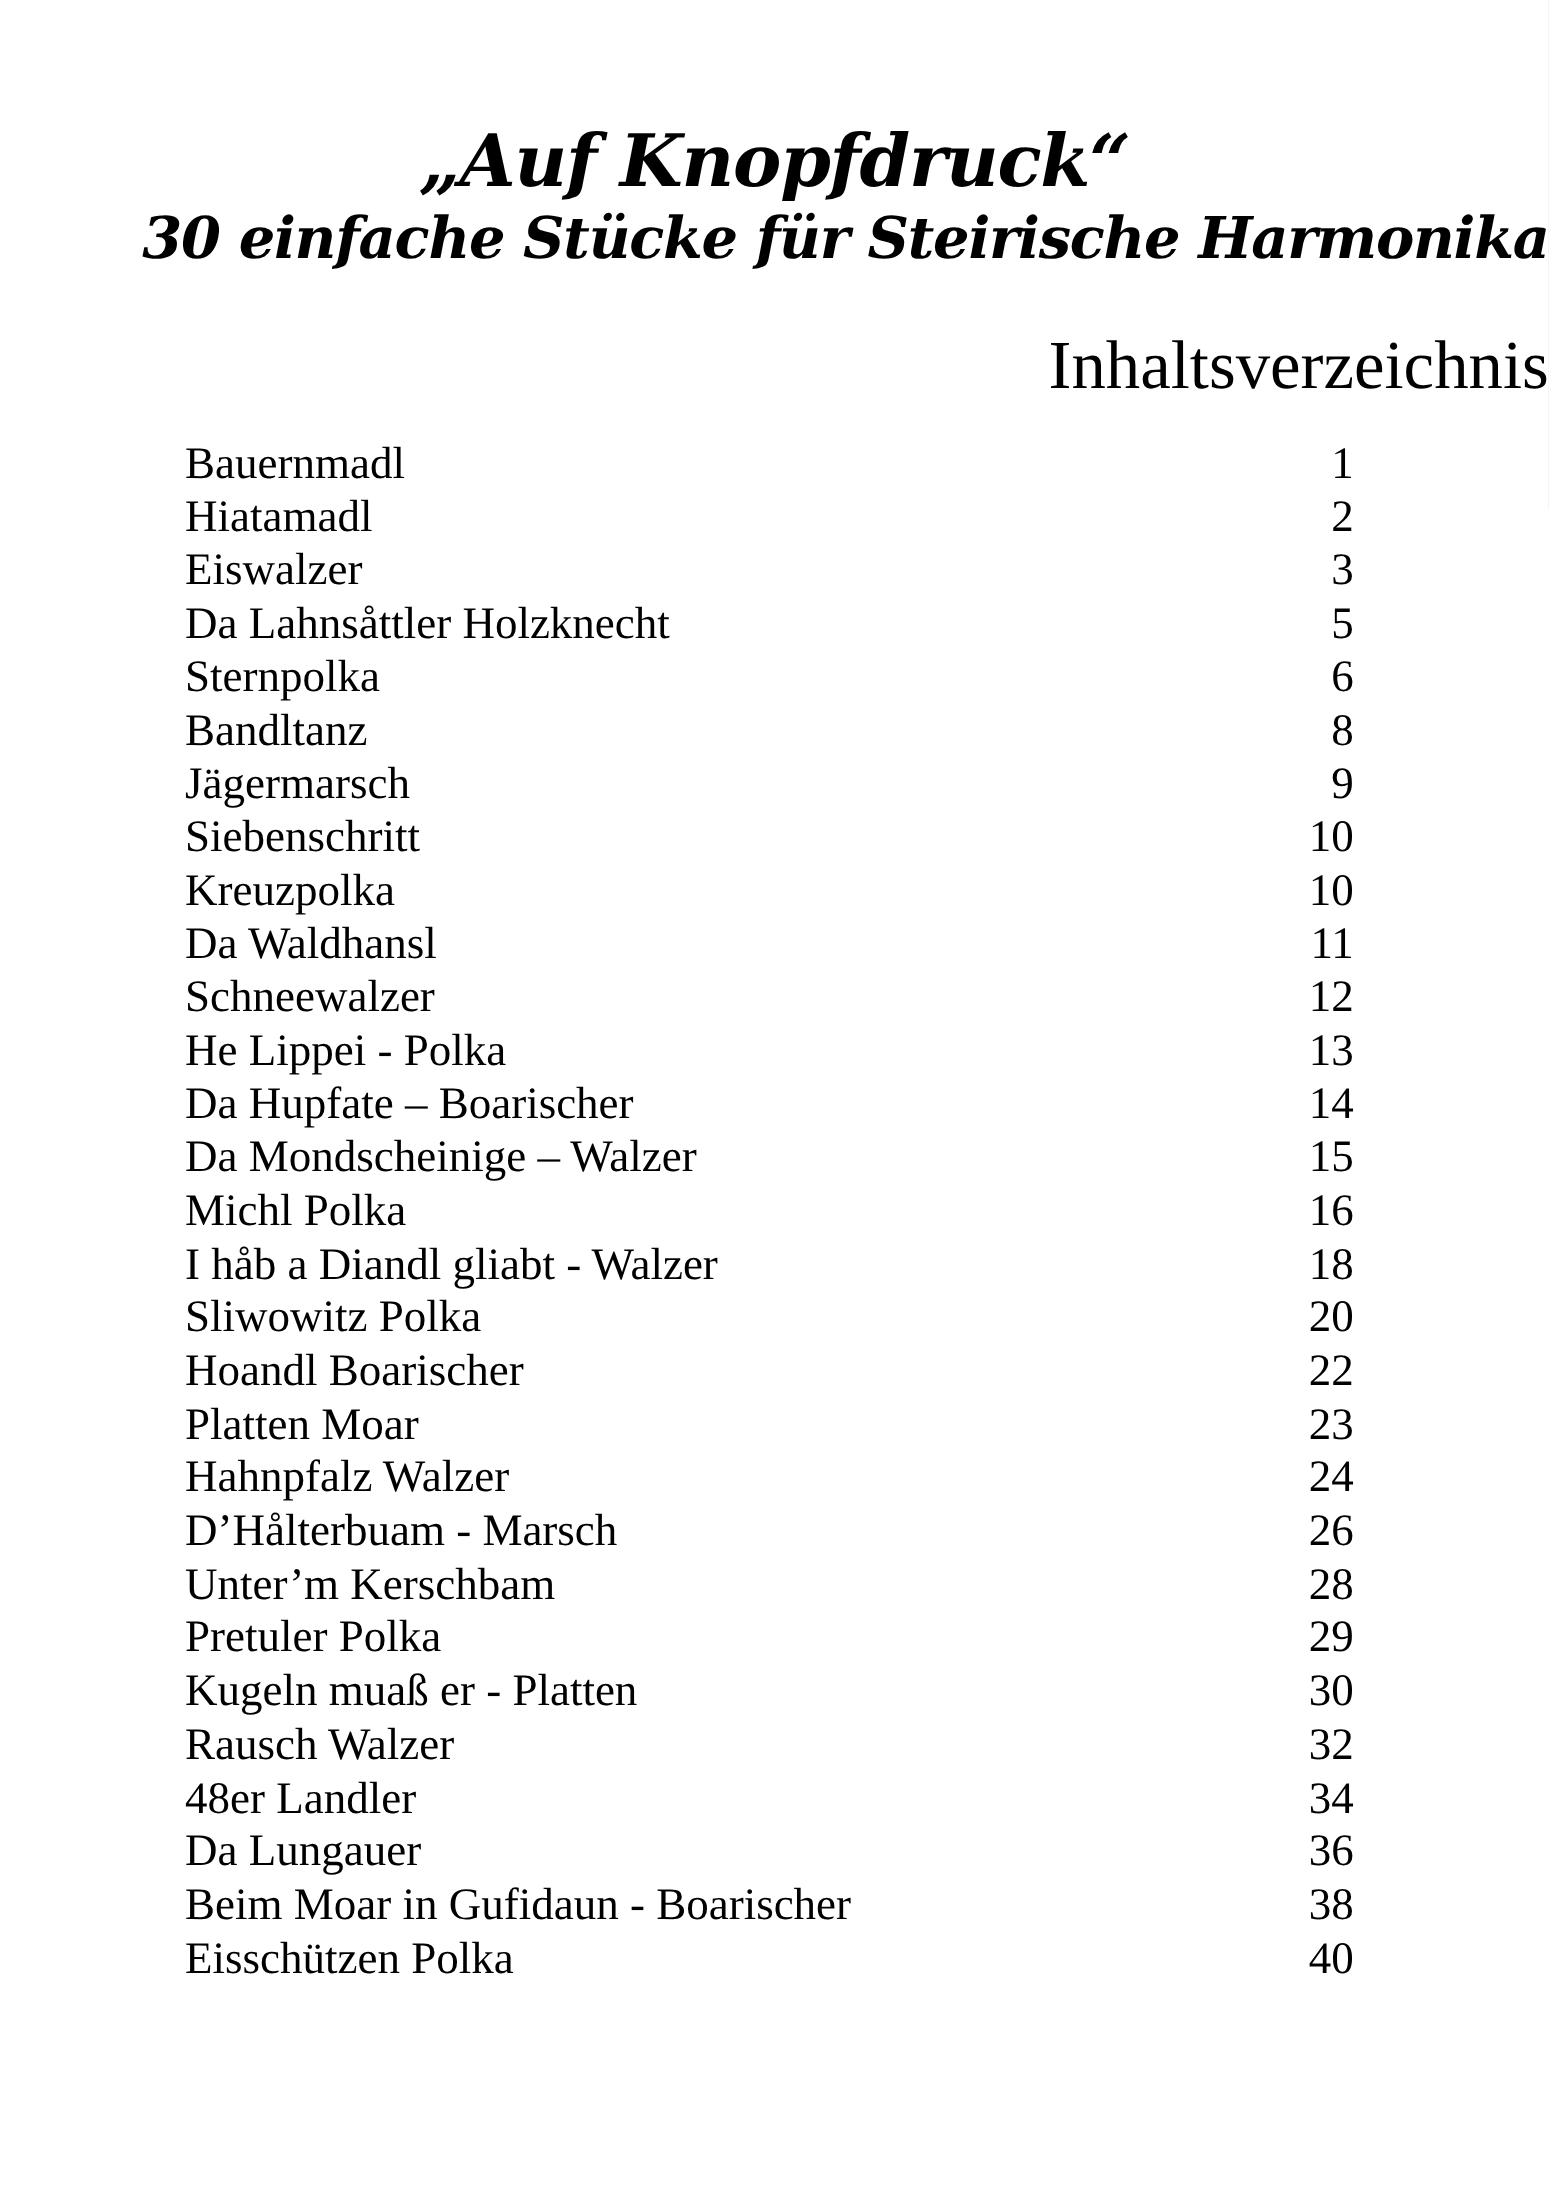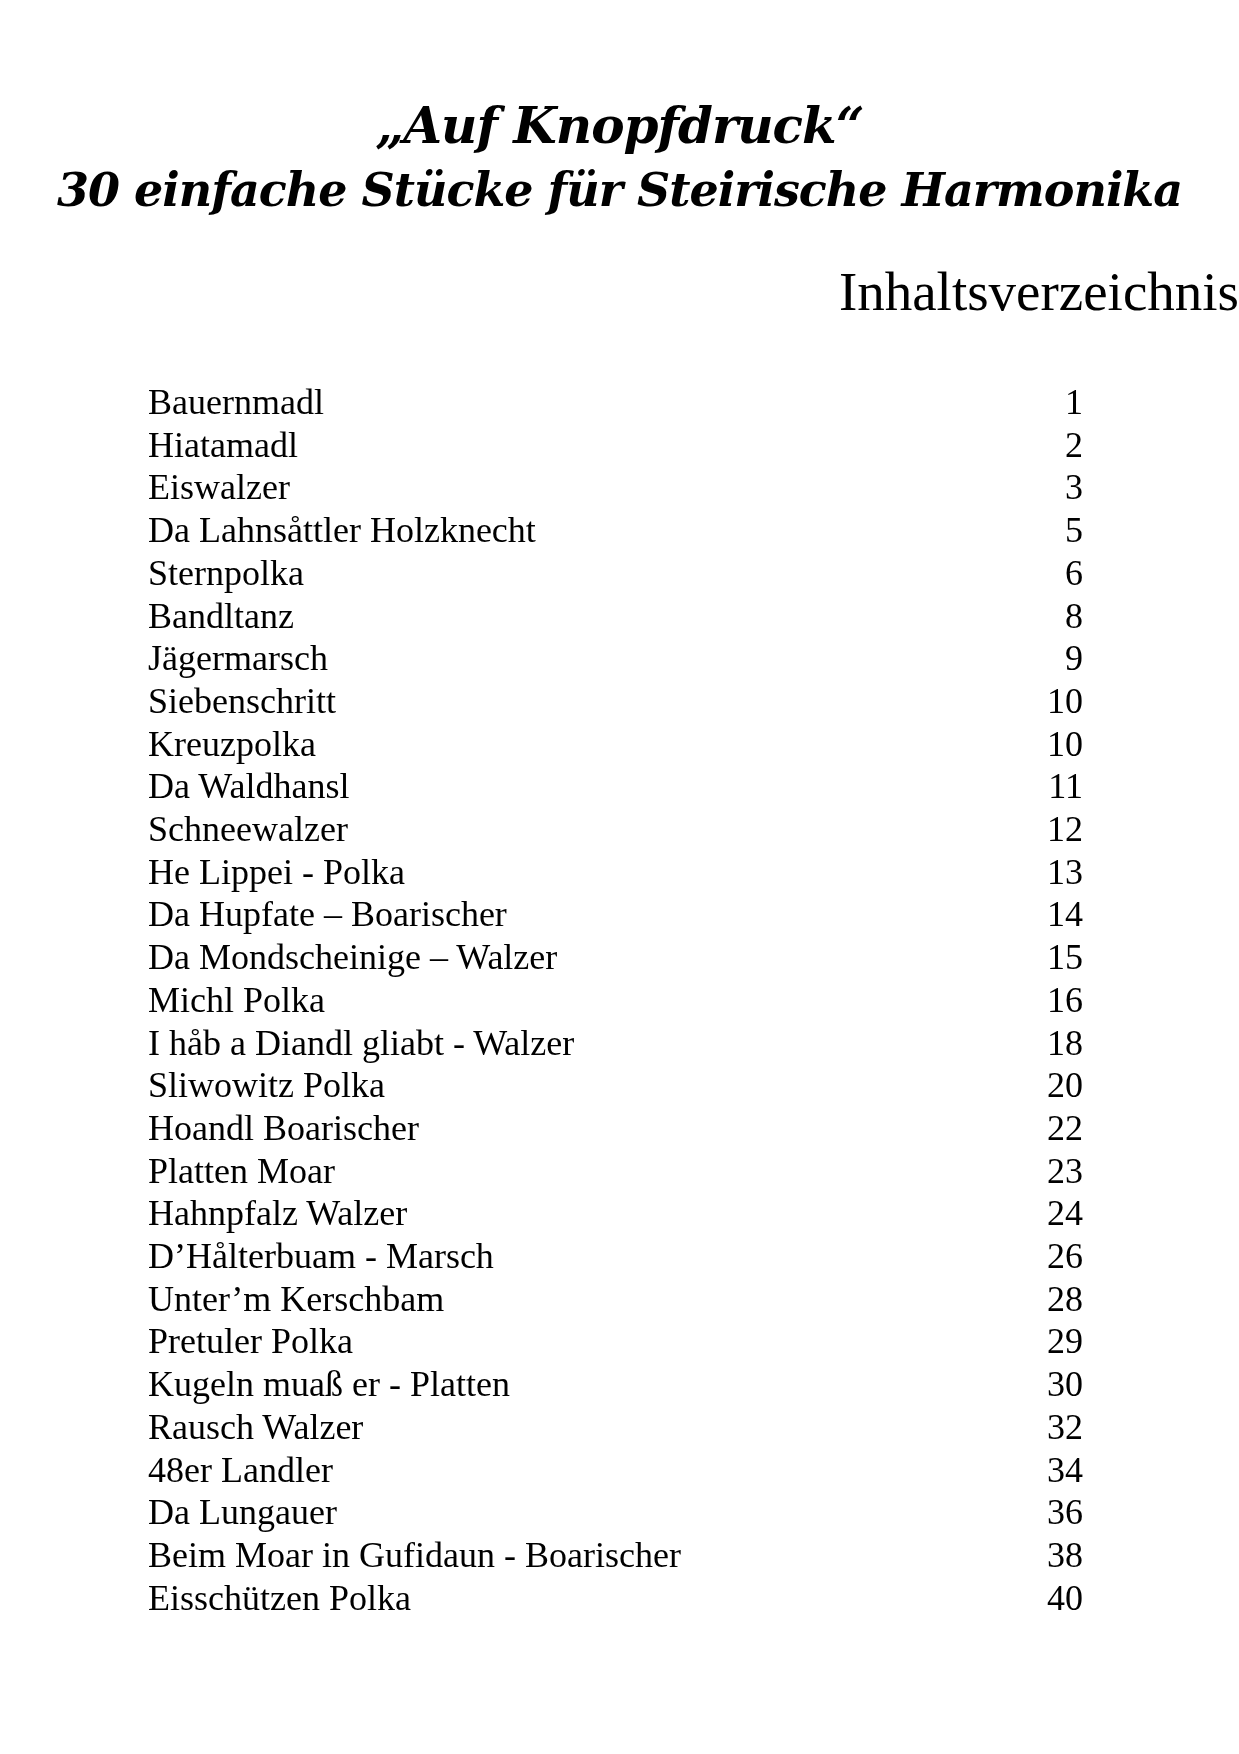--- a/index.html
+++ b/index.html
@@ -18,31 +18,31 @@
   }
   .title-line1 {
     position: absolute;
     top: 98px;
     left: 0;
     right: 0;
     text-align: center;
     font-family: "DejaVu Serif", serif;
     font-style: italic;
     font-weight: 700;
-    font-size: 50px;
+    font-size: 58px;
     line-height: 1.1;
     letter-spacing: -1px;
     margin: 0;
   }
   .title-line2 {
     position: absolute;
     top: 165px;
     left: 0;
     right: 0;
-    text-align: center;
+    text-align: right;
     font-family: "DejaVu Serif", serif;
     font-style: italic;
     font-weight: 700;
     font-size: 46px;
     line-height: 1.1;
     letter-spacing: -1px;
     margin: 0;
   }
   .toc-heading {
     position: absolute;
@@ -54,21 +54,20 @@
     font-weight: 400;
     font-size: 55px;
     line-height: 1.15;
     margin: 0;
   }
   .toc-list {
     position: absolute;
     top: 349px;
     left: 148px;
     width: 935px; 
-    margin-top: 32px;
   }
   .toc-row {
     display: flex;
     justify-content: space-between;
     align-items: baseline;
     font-family: "Liberation Serif", serif;
     font-size: 36px;
     line-height: 42.7px;
     white-space: nowrap;
   }

